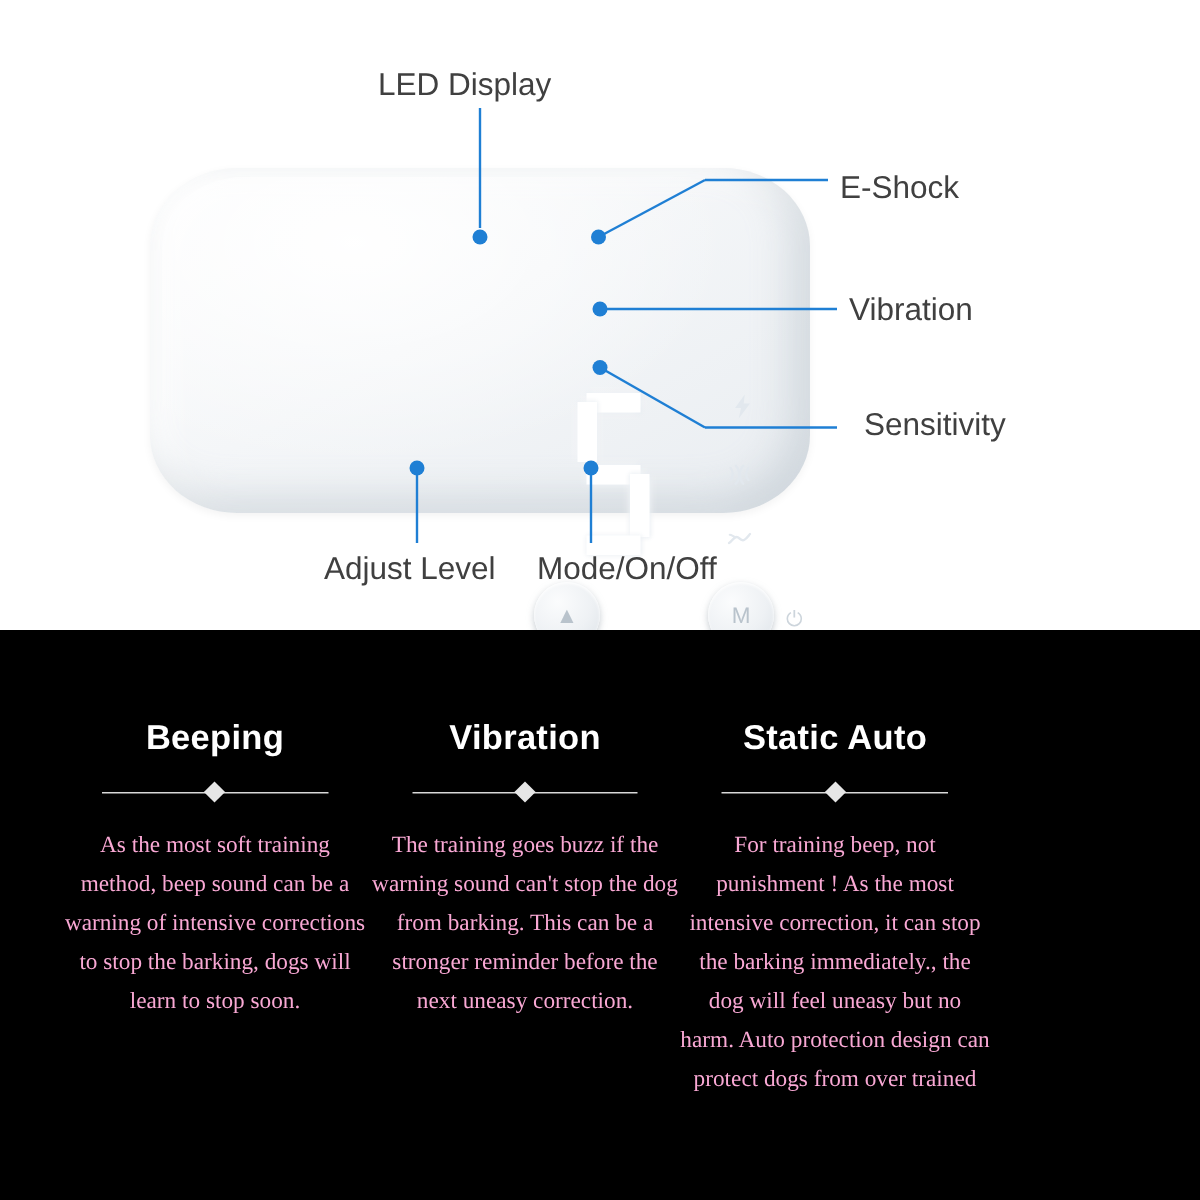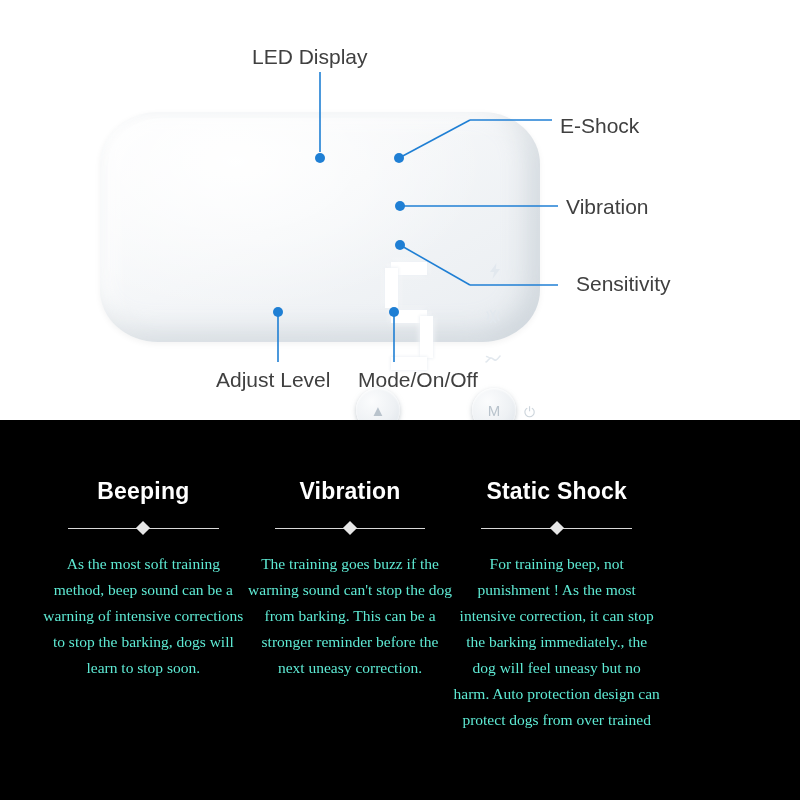--- a/index.html
+++ b/index.html
@@ -183,21 +183,21 @@
     top: 2px;
     width: 10px; height: 10px;
     margin-left: -5px;
     background: #e6e6e6;
     transform: rotate(45deg);
   }
   .col-body {
     font-family: "Liberation Serif", serif;
     font-size: 15.5px;
     line-height: 26px;
-    color: #5eead4;
+    color: #f9a8d4;
   }
 </style>
 </head>
 <body>
 
 <div id="top-panel">
 
   <div id="device-body">
     <div id="led-digit">
       <i class="s-a"></i>
@@ -280,21 +280,21 @@
     <div class="col">
       <div class="col-title">Vibration</div>
       <div class="col-rule">
         <span class="line"></span>
           <span class="diamond"></span>
       </div>
       <div class="col-body">The training goes buzz if the warning sound can't stop the dog from barking. This can be a stronger reminder before the next uneasy correction.</div>
     </div>
 
     <div class="col">
-      <div class="col-title">Static Shock</div>
+      <div class="col-title">Static Auto</div>
       <div class="col-rule">
         <span class="line"></span>
           <span class="diamond"></span>
       </div>
       <div class="col-body">For training beep, not punishment ! As the most intensive correction, it can stop the barking immediately., the dog will feel uneasy but no harm. Auto protection design can protect dogs from over trained</div>
     </div>
 
   </div>
 
 </div>

